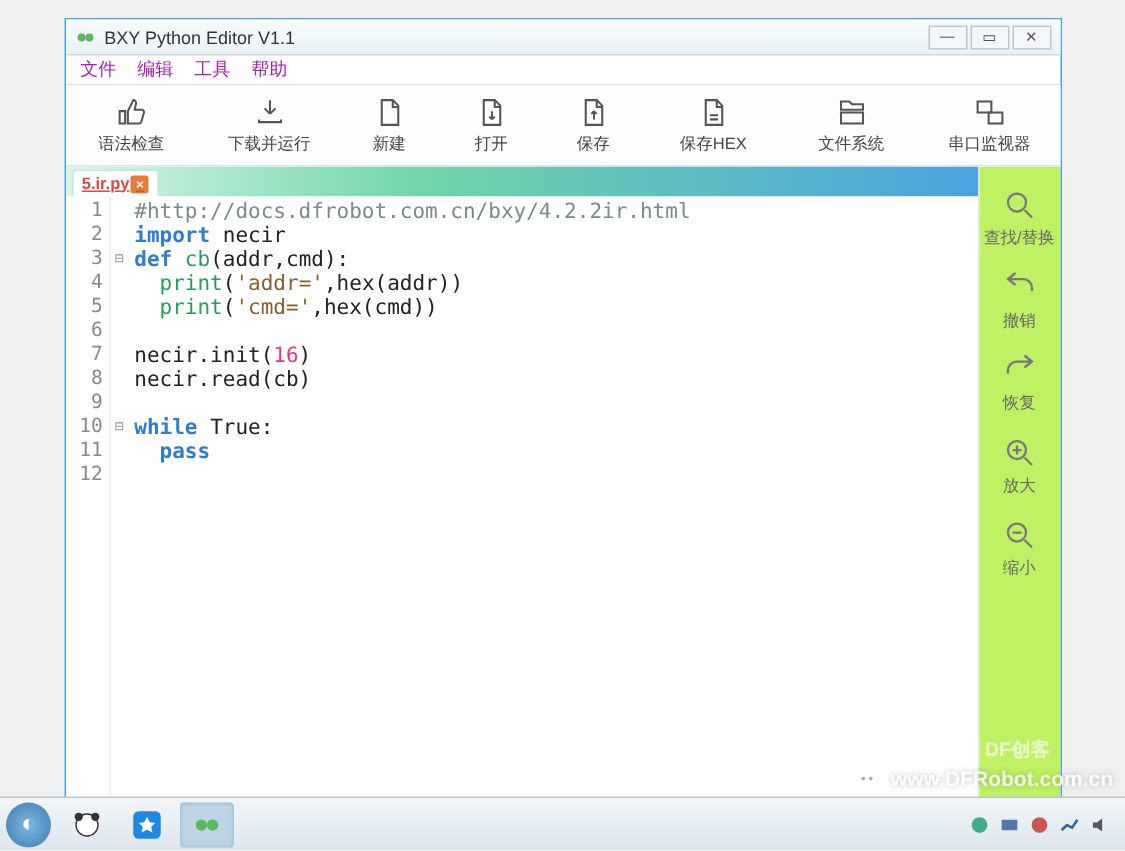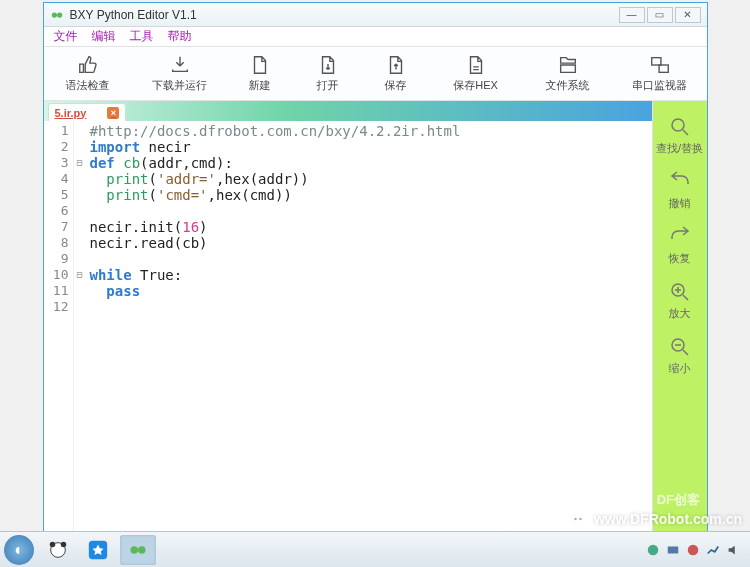--- a/index.html
+++ b/index.html
@@ -1,32 +1,32 @@
 <!DOCTYPE html>
 <html><head>
 <meta charset="utf-8">
 <style>
 * { margin: 0; padding: 0; box-sizing: border-box; }
 body { font-family: "Microsoft YaHei", Arial, sans-serif; background: #f0f0f0; width: 750px; height: 567px; overflow: hidden; position: relative; }
-.window { width: 665px; height: 530px; margin: 2px auto 0; border: 1px solid #4aa3df; background: #fff; display: flex; flex-direction: column; }
+.window { width: 665px; height: 530px; margin: 12px auto 0; border: 1px solid #4aa3df; background: #fff; display: flex; flex-direction: column; }
 .titlebar { height: 24px; background: linear-gradient(#f8fbfc, #eaf2f6); display: flex; align-items: center; padding: 0 6px; font-size: 12px; color: #333; border-bottom: 1px solid #d0d8dd; }
 .titlebar .logo { width: 14px; height: 14px; margin-right: 6px; }
 .titlebar .title { flex: 1; }
 .winbtns { display: flex; gap: 2px; }
 .winbtn { width: 26px; height: 16px; border: 1px solid #bfc8ce; background: #f3f7f9; display: flex; align-items: center; justify-content: center; font-size: 10px; color: #555; }
 .menubar { height: 20px; display: flex; align-items: center; gap: 14px; padding: 0 10px; font-size: 12px; color: #a21caf; border-bottom: 1px solid #e0e4e7; }
 .menubar span { cursor: default; }
 .toolbar { height: 54px; display: flex; align-items: center; gap: 20px; padding: 2px 8px; border-bottom: 1px solid #e0e4e7; background: #fcfdfe; }
 .toolbtn { display: flex; flex-direction: column; align-items: center; justify-content: center; min-width: 48px; padding: 2px 6px; font-size: 11px; color: #444; cursor: default; }
 .toolbtn .ico { width: 22px; height: 22px; margin-bottom: 2px; stroke: #555; fill: none; stroke-width: 1.5; }
 .toolbar-wide { min-width: 72px; }
 .main { flex: 1; display: flex; overflow: hidden; }
 .editor-area { flex: 1; display: flex; flex-direction: column; border-right: 1px solid #e0e4e7; }
 .tabbar { height: 20px; background: linear-gradient(90deg, #d8f5e8, #6fd4a8 40%, #4aa3df); display: flex; align-items: flex-end; padding-left: 4px; }
-.tab { height: 18px; background: #fff; border: 1px solid #c0e8d4; border-bottom: none; border-radius: 3px 3px 0 0; padding: 0 6px; font-size: 11px; color: #d84c3f; display: flex; align-items: center; gap: 21px; font-weight: bold; text-decoration: underline; }
+.tab { height: 18px; background: #fff; border: 1px solid #c0e8d4; border-bottom: none; border-radius: 3px 3px 0 0; padding: 0 6px; font-size: 11px; color: #d84c3f; display: flex; align-items: center; gap: 1px; font-weight: bold; text-decoration: underline; }
 .tab .close { width: 12px; height: 12px; background: #e67a3c; color: #fff; border-radius: 2px; display: flex; align-items: center; justify-content: center; font-size: 9px; }
 .code { flex: 1; display: flex; font-family: Consolas, monospace; font-size: 14px; line-height: 16px; background: #fff; overflow: hidden; }
 .gutter { width: 30px; background: #fff; color: #888; text-align: right; padding: 2px 4px 0 0; font-size: 13px; border-right: 1px solid #eee; }
 .fold-col { width: 12px; background: #fff; padding-top: 2px; color: #999; font-size: 10px; text-align: center; }
 .src { flex: 1; padding: 2px 0 0 4px; white-space: pre; }
 .c-comment { color: #7b8a8b; text-align: right; }
 .c-kw { color: #2e7bcf; font-weight: bold; }
 .c-def { color: #2b9c5e; }
 .c-str { color: #8b5d2e; }
 .c-num { color: #d63c8c; }

